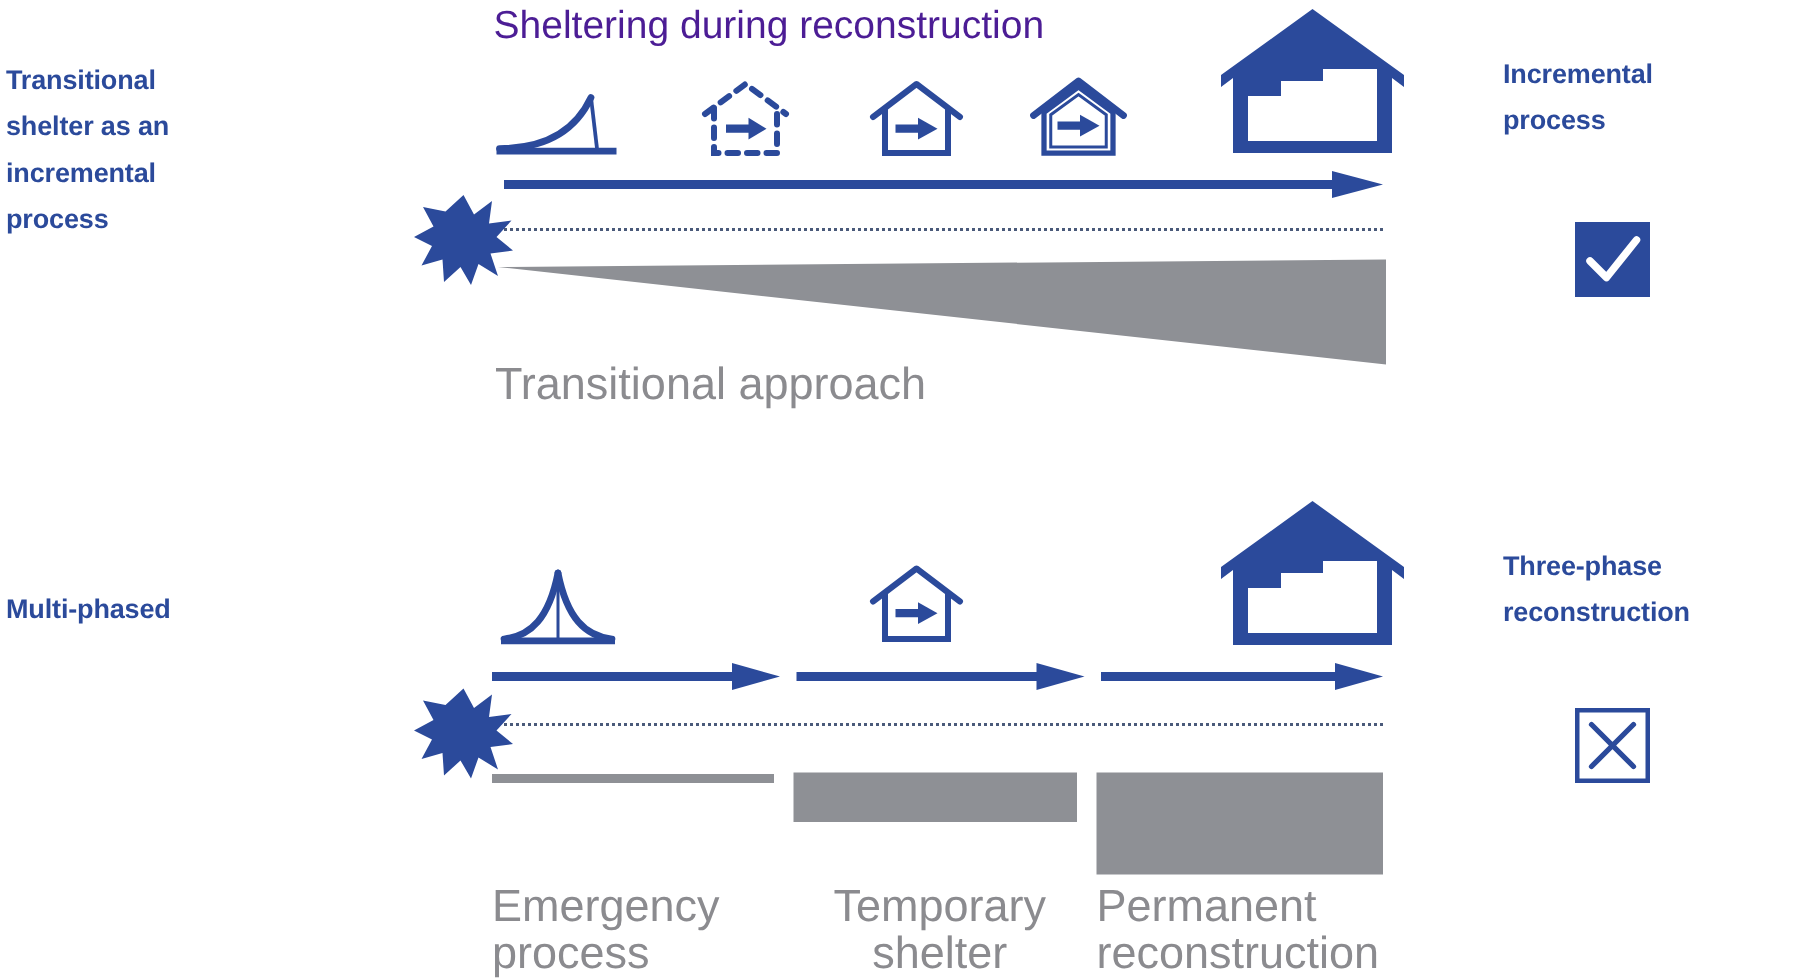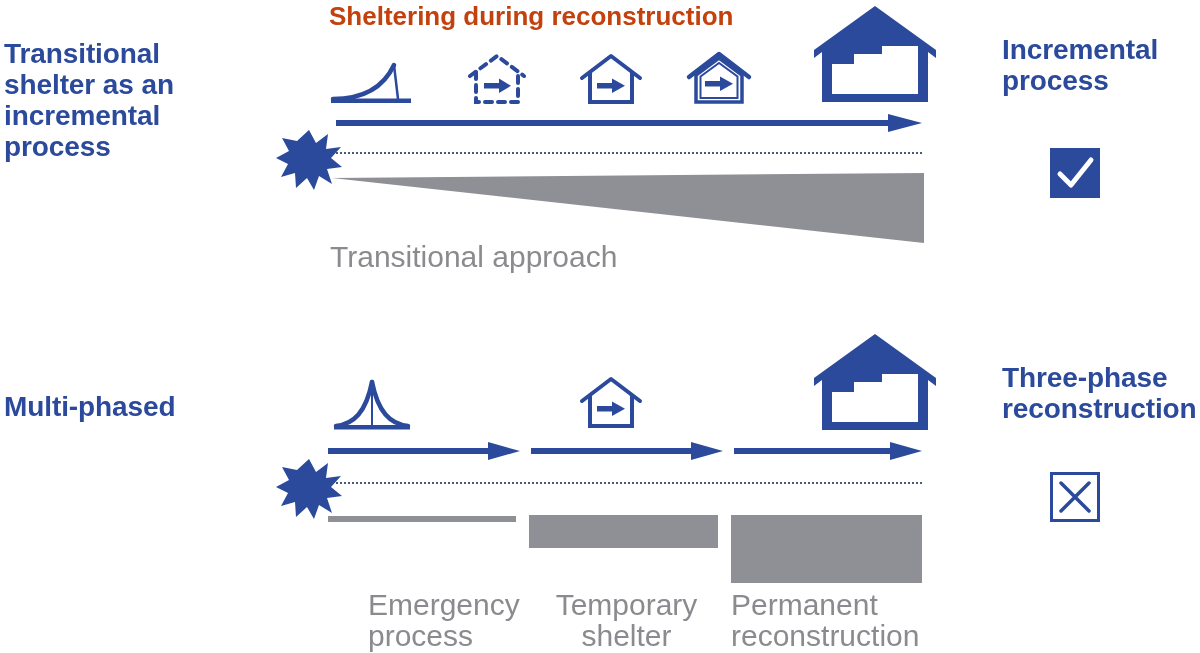--- a/index.html
+++ b/index.html
@@ -5,25 +5,25 @@
   html,body{margin:0;padding:0;background:#ffffff;}
   body{
     width:1200px;height:653px;position:relative;overflow:hidden;
     font-family:"Liberation Sans","DejaVu Sans",sans-serif;
     background:#ffffff;
   }
   .abs{position:absolute;}
 
   
   .side-title{
-    color:#2b4a9b;font-weight:bold;font-size:28px;line-height:31px;
+    color:#2b4a9b;font-weight:bold;font-size:18px;line-height:31px;
     letter-spacing:-0.1px;
   }
   .diagram-title{
-    color:#c2410c;font-weight:bold;font-size:26px;line-height:30px;
+    color:#4c1d95;font-weight:normal;font-size:26px;line-height:30px;
   }
   .gray-label{
     color:#8b8b8f;font-weight:normal;font-size:30px;line-height:31px;
   }
 
   
   .gray-bar{background:#8e9095;}
   svg{display:block;overflow:visible;}
 </style>
 </head>
@@ -187,21 +187,21 @@
   </svg>
 </div>
 
 <div class="abs" style="left:336px;top:482px;width:586px;height:3px;
             border-top:2px dotted #4a5a7a;"></div>
 
 <div class="abs gray-bar" style="left:328px;top:516px;width:188px;height:6px;"></div>
 <div class="abs gray-bar" style="left:529px;top:515px;width:189px;height:33px;"></div>
 <div class="abs gray-bar" style="left:731px;top:515px;width:191px;height:68px;"></div>
 
-<div class="abs gray-label" style="left:328px;top:589px;width:190px;margin-left:40px;">
+<div class="abs gray-label" style="left:328px;top:589px;width:190px;">
   <div>Emergency</div>
   <div>process</div>
 </div>
 <div class="abs gray-label" style="left:529px;top:589px;width:195px;text-align:center;">
   <div>Temporary</div>
   <div>shelter</div>
 </div>
 <div class="abs gray-label" style="left:731px;top:589px;width:230px;">
   <div>Permanent</div>
   <div>reconstruction</div>

